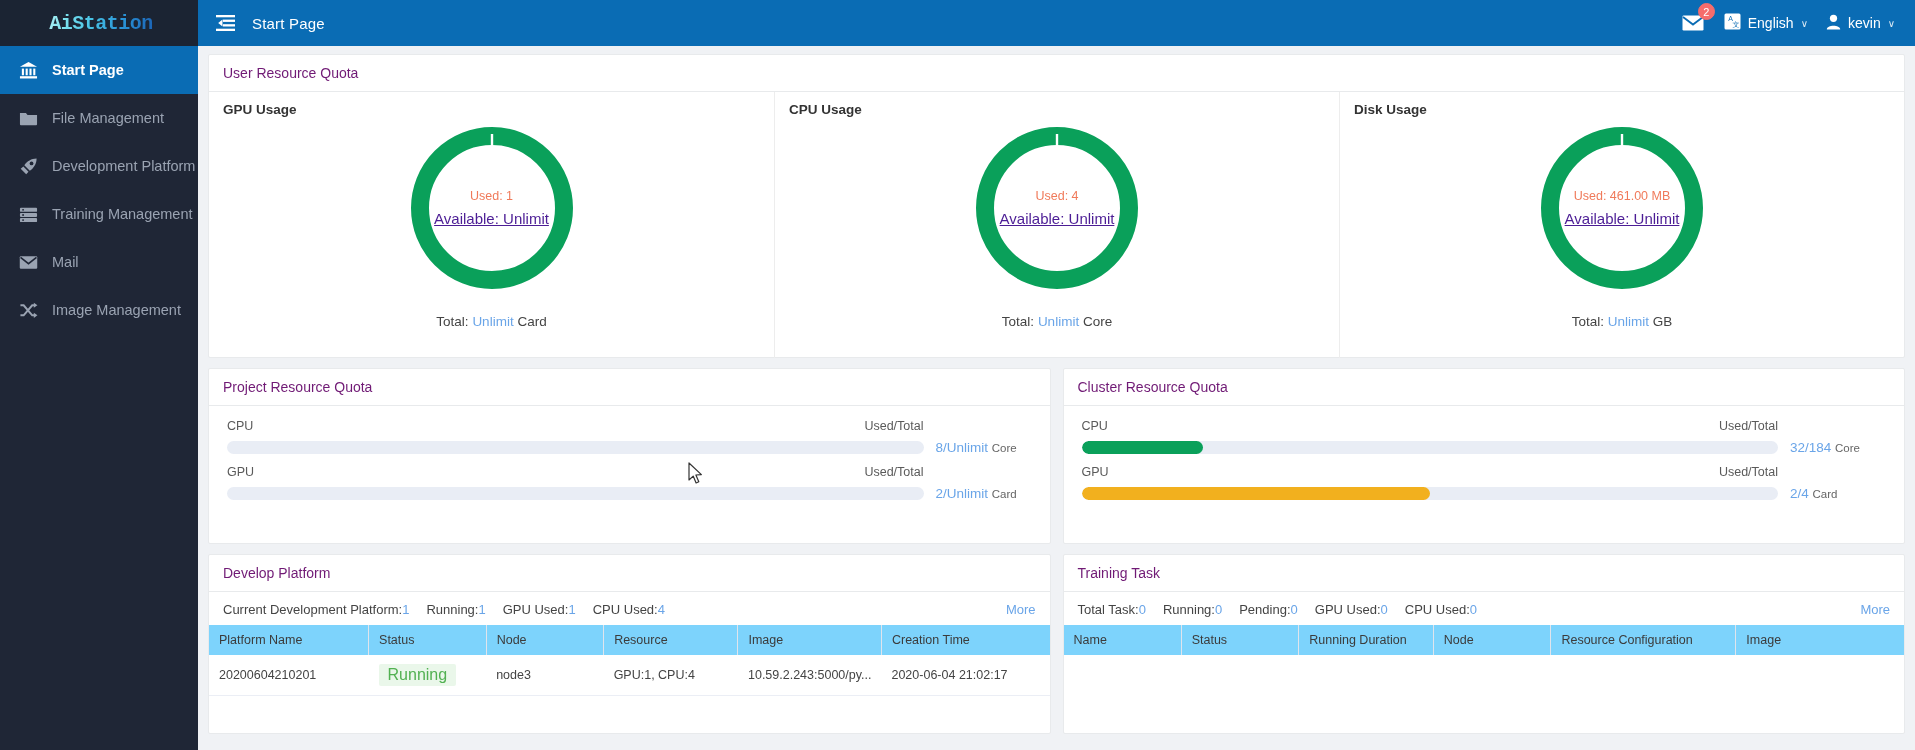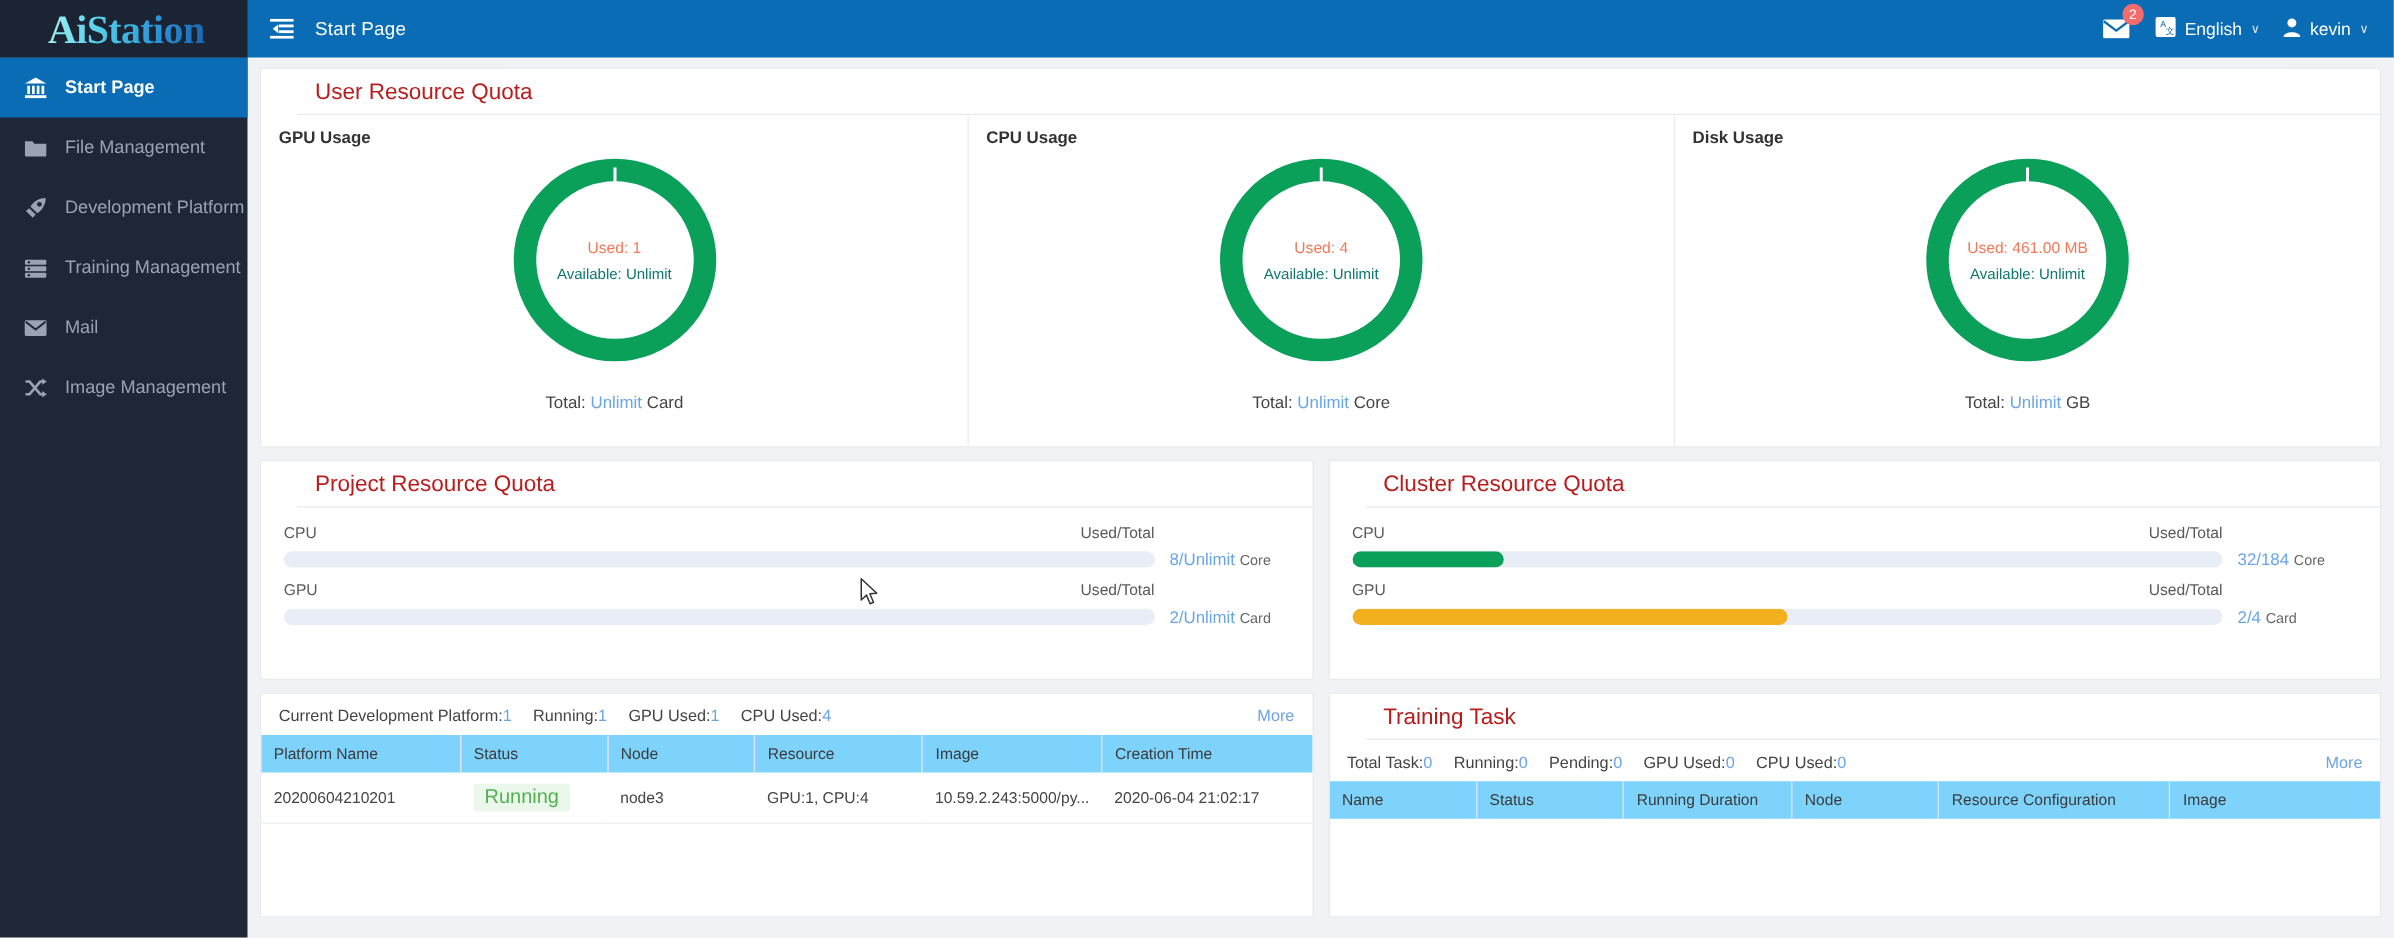--- a/index.html
+++ b/index.html
@@ -19,26 +19,26 @@
     display: flex; align-items: center;
     z-index: 30;
   }
   .logo-box {
     width: 198px; height: 46px;
     background: #1b2433;
     display: flex; align-items: center; justify-content: center;
     flex: 0 0 198px;
   }
   .logo-text {
-    font-size: 32px; font-weight: bold;
+    font-size: 20px; font-weight: bold;
     letter-spacing: -0.5px;
     background: linear-gradient(100deg,#b6f0f5 0%,#7fe3ef 18%,#49c4e6 42%,#2a95d8 70%,#1b63b5 100%);
     -webkit-background-clip: text; background-clip: text;
     -webkit-text-fill-color: transparent; color: transparent;
-    font-family: Liberation Serif, serif;
+    font-family: Liberation Mono, monospace;
     position: relative; padding-left: 4px;
   }
   .collapse-btn {
     margin-left: 14px; width: 26px; height: 26px;
     display: flex; align-items: center; justify-content: center;
     cursor: pointer;
   }
   .page-title-top {
     color: #fff; font-size: 15px; margin-left: 14px;
     letter-spacing: .2px;
@@ -96,21 +96,21 @@
   }
   .card {
     background: #fff;
     border: 1px solid #e8eaec;
     border-radius: 2px;
   }
   .card-head {
     height: 37px; display: flex; align-items: center;
     padding-left: 14px;
     border-bottom: 1px solid #e8eaec;
-    font-size: 18px; color: #b91c1c; margin-left: 29px;
+    font-size: 14px; color: #701a75;
   }
 
   
   .urq { height: 304px; }
   .urq-body { display: flex; height: 266px; }
   .urq-col {
     flex: 1 1 33.33%;
     position: relative;
     padding-top: 12px;
     display: flex; flex-direction: column; align-items: center;
@@ -121,21 +121,21 @@
     font-size: 13.5px; font-weight: bold; color: #333;
   }
   .donut-wrap { margin-top: 16px; position: relative; width: 176px; height: 176px; }
   .donut-center {
     position: absolute; inset: 0;
     display: flex; flex-direction: column;
     align-items: center; justify-content: center;
     gap: 7px;
   }
   .donut-used { color: #f07a5a; font-size: 12.5px; }
-  .donut-avail { color: #0f766e; font-size: 12px; }
+  .donut-avail { color: #4c1d95; font-size: 15px; text-decoration: underline; }
   .urq-total {
     margin-top: 18px; font-size: 13.5px; color: #444;
   }
   .urq-total .blue { color: #6aa5e8; }
 
   
   .quota-row { display: flex; gap: 12px; margin-top: 10px; }
   .quota-card { flex: 1 1 50%; height: 176px; }
   .quota-body { padding: 13px 18px 0 18px; }
   .q-line { margin-bottom: 10px; }
@@ -474,20 +474,21 @@
           </div>
         </div>
       </div>
     </section>
 
   </div>
 
   <div class="bottom-row">
 
     <section class="card bot-card">
+      <div class="card-head">Develop Platform</div>
       <div class="stats-line">
         <span class="stat"><span>Current Development Platform:</span><span class="num">1</span></span>
         <span class="stat"><span>Running:</span><span class="num">1</span></span>
         <span class="stat"><span>GPU Used:</span><span class="num">1</span></span>
         <span class="stat"><span>CPU Used:</span><span class="num">4</span></span>
         <span class="more-link">More</span>
       </div>
       <table class="dt">
         <thead>
           <tr>

